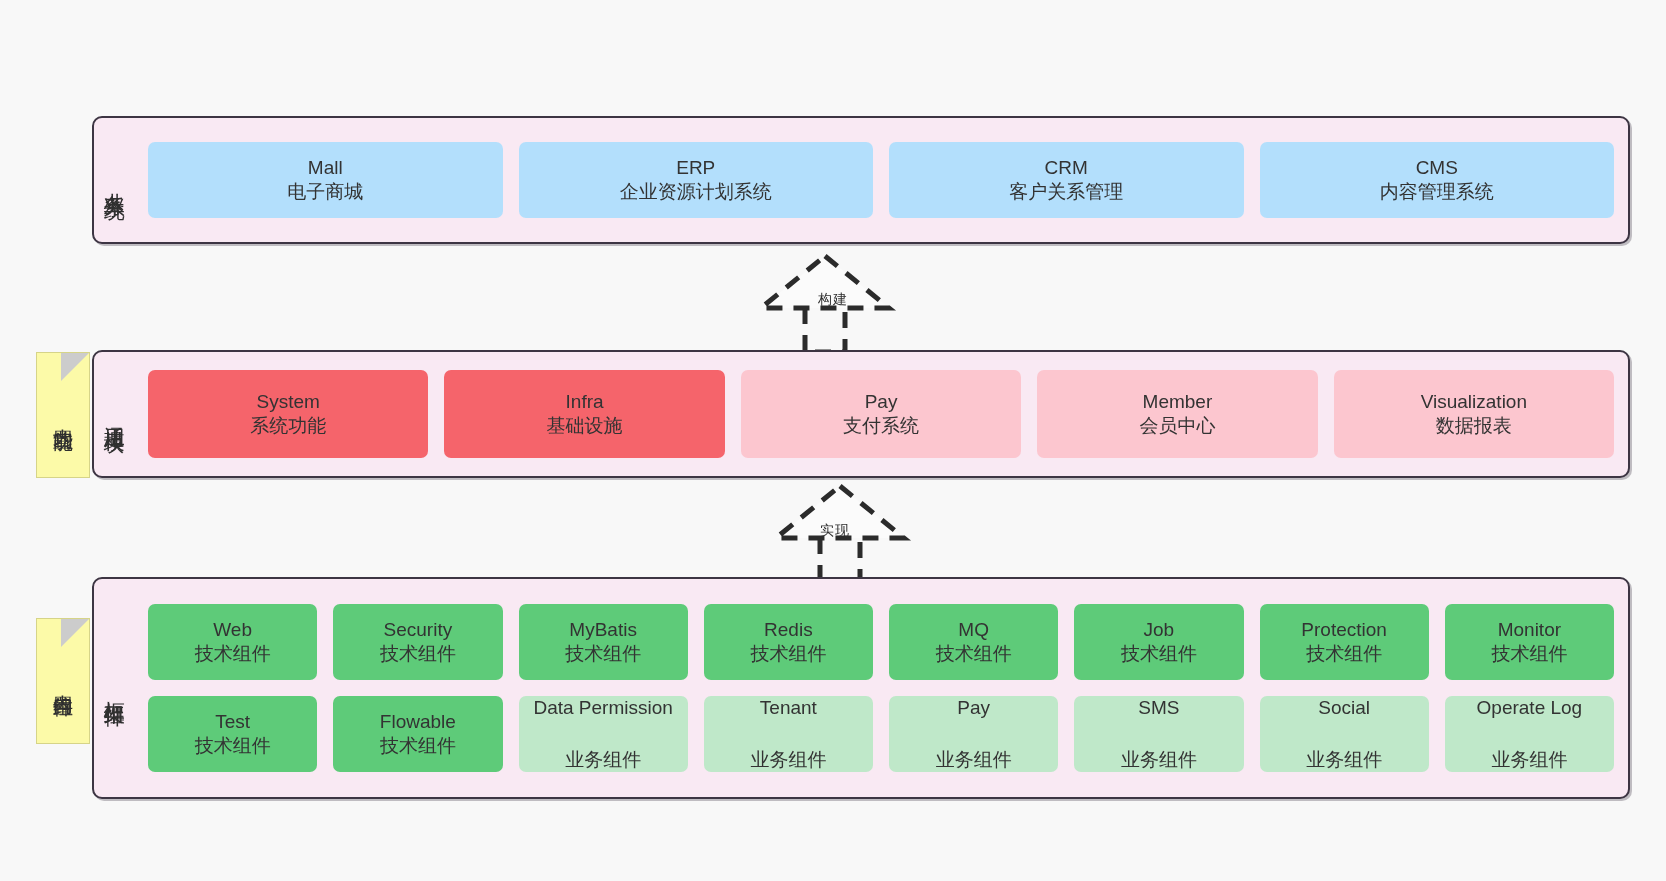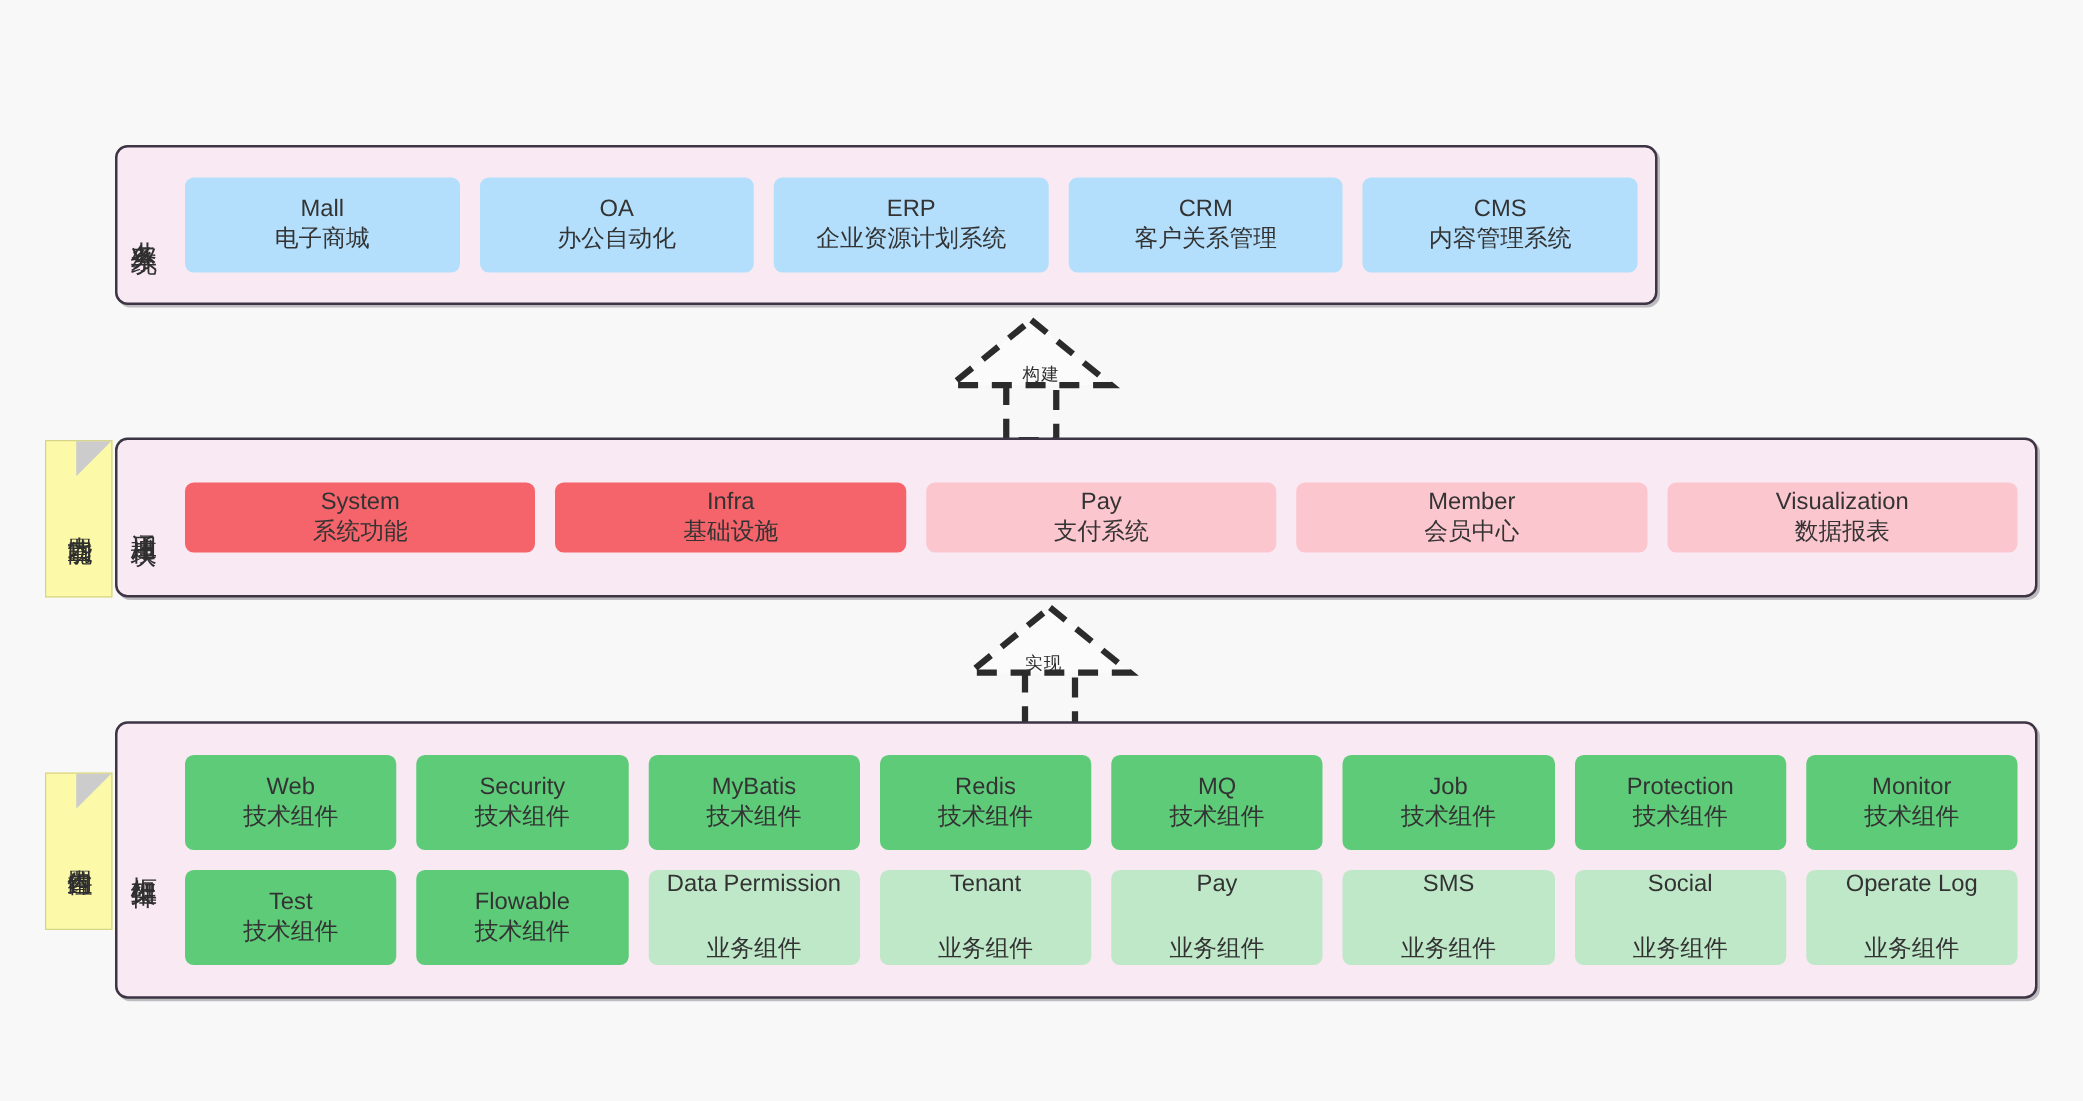--- a/index.html
+++ b/index.html
@@ -89,26 +89,26 @@
   .card .t1 { display: block; }
   .card .t2 { display: block; }
 
   .c-blue       { background: #b3dffc; }
   .c-red        { background: #f5646b; }
   .c-pink       { background: #fcc6cf; }
   .c-green      { background: #5ecb79; }
   .c-lightgreen { background: #bfe8c9; gap: 28px; }
 
   
-  #layer-business  { left: 92px;  top: 116px; width: 1234px; height: 128px; }
+  #layer-business  { left: 92px;  top: 116px; width: 1538px; height: 128px; }
   #layer-business .layer-body { height: 100%; }
   #layer-business .card { height: 76px; }
 
   #layer-common    { left: 92px;  top: 350px; width: 1538px; height: 128px; }
-  #layer-common .card { height: 56px; }
+  #layer-common .card { height: 88px; }
 
   #layer-framework { left: 92px;  top: 577px; width: 1538px; height: 222px; }
   #layer-framework .card { height: 76px; }
 
   
   .note {
     position: absolute;
     width: 54px;
     background: #fcfaa8;
     border: 1px solid #d6d488;
@@ -168,24 +168,20 @@
 
   <div class="layer" id="layer-business">
     <div class="layer-label">业务系统</div>
     <div class="layer-body">
       <div class="row">
         <div class="card c-blue">
           <span class="t1">Mall</span>
           <span class="t2">电子商城</span>
         </div>
         <div class="card c-blue">
-          <span class="t1">OA</span>
-          <span class="t2">办公自动化</span>
-        </div>
-        <div class="card c-blue">
           <span class="t1">ERP</span>
           <span class="t2">企业资源计划系统</span>
         </div>
         <div class="card c-blue">
           <span class="t1">CRM</span>
           <span class="t2">客户关系管理</span>
         </div>
         <div class="card c-blue">
           <span class="t1">CMS</span>
           <span class="t2">内容管理系统</span>

